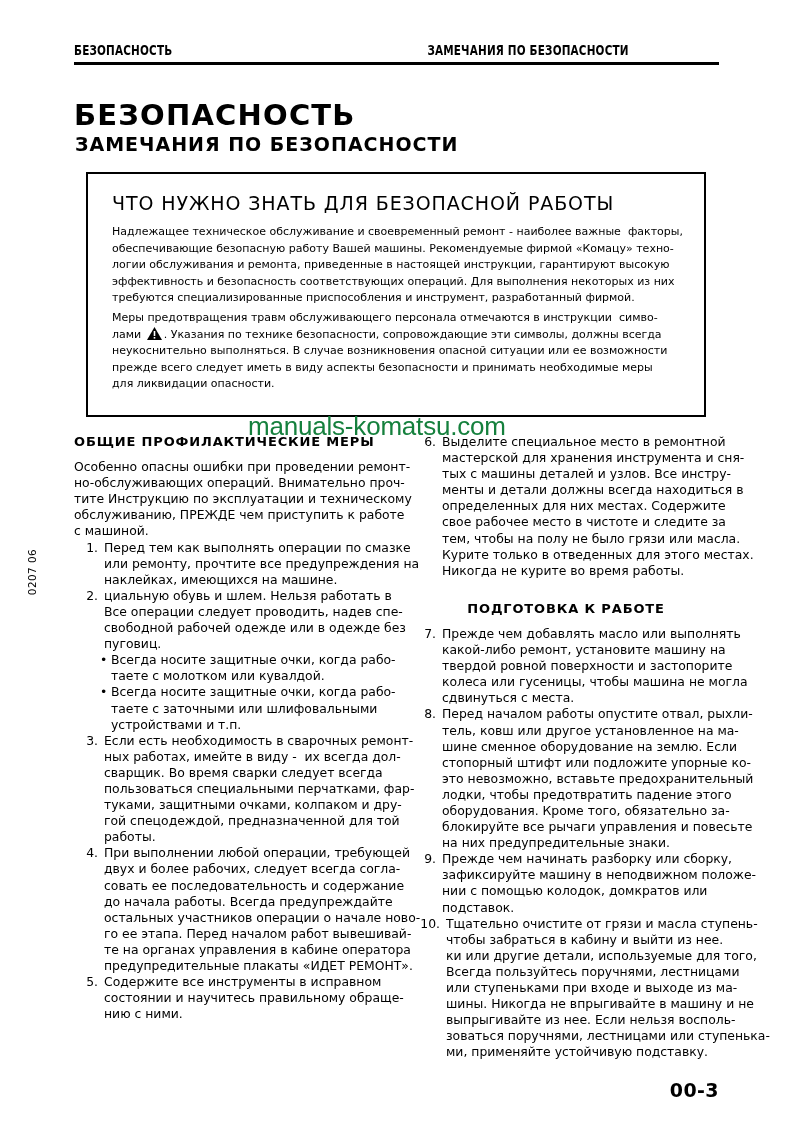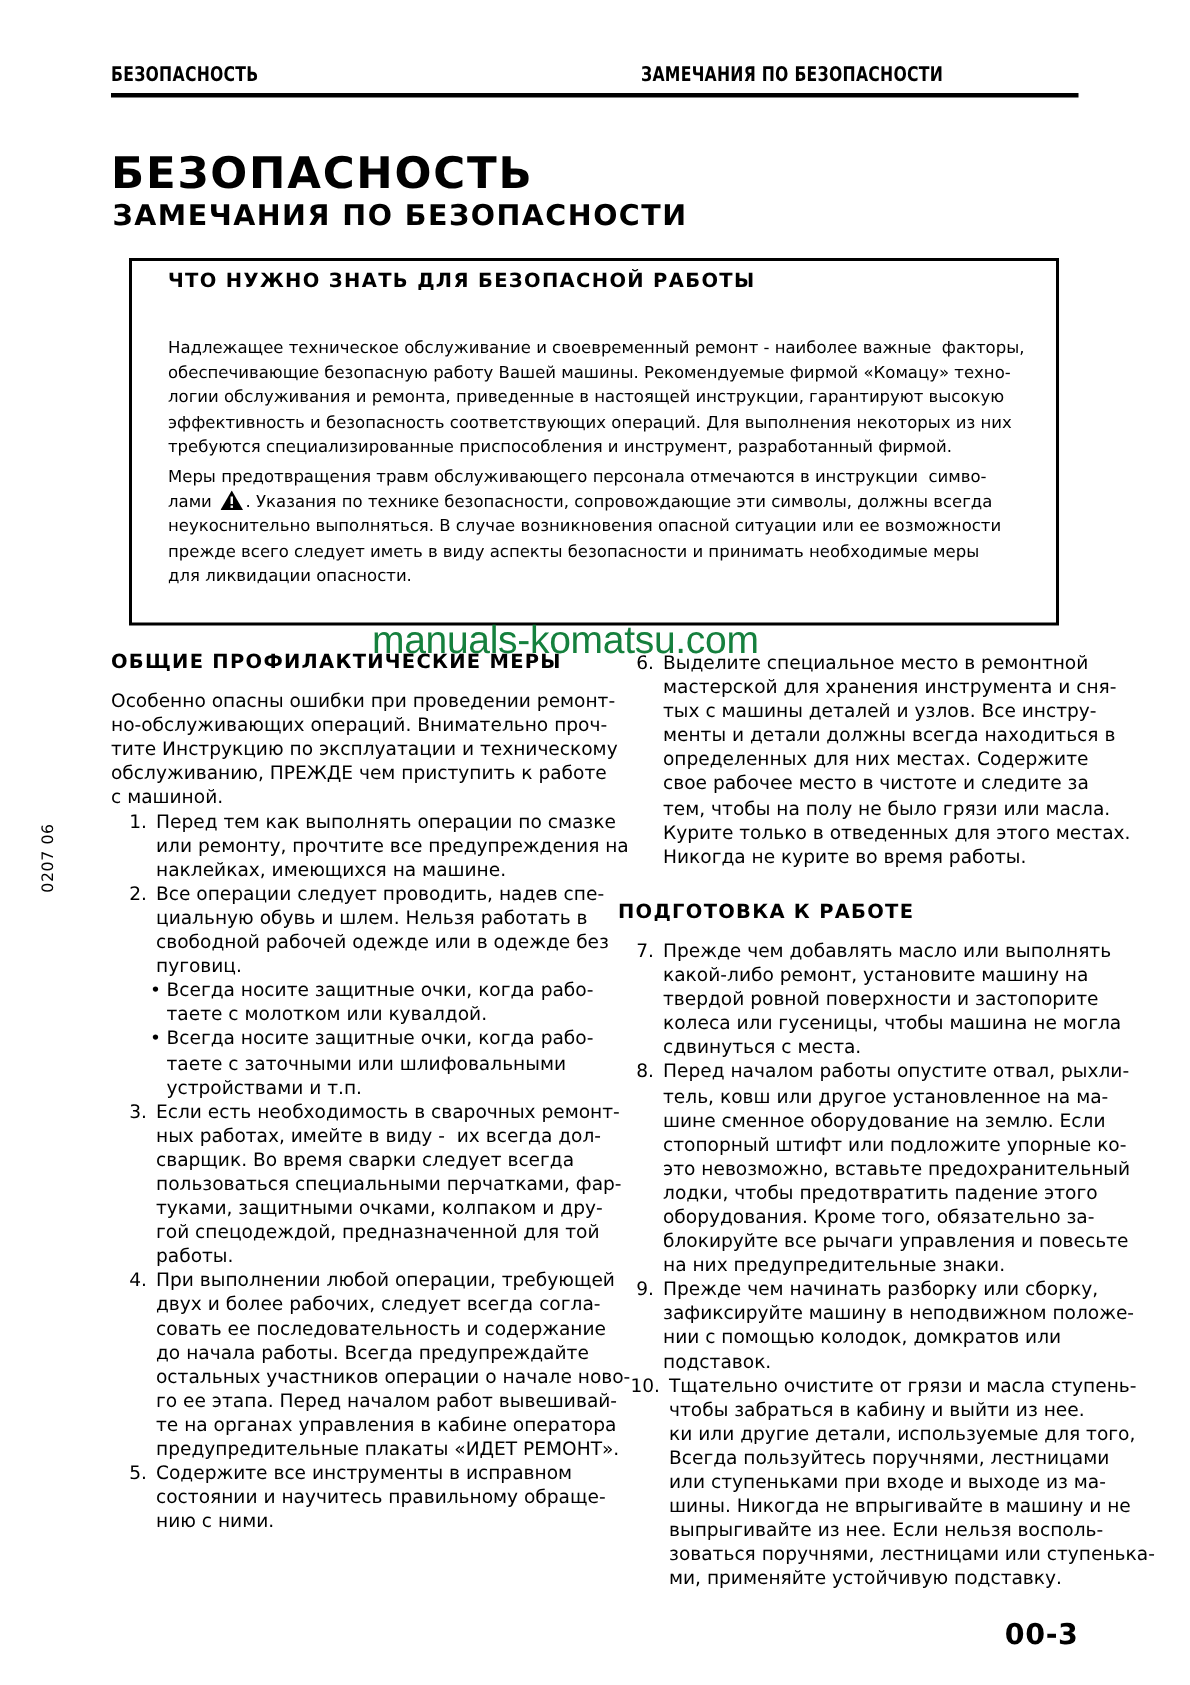--- a/index.html
+++ b/index.html
@@ -73,23 +73,23 @@
     left: 86px;
     top: 172px;
     width: 620px;
     height: 245px;
     border: 2px solid #000;
     box-sizing: border-box;
   }
   .notice-title {
     position: absolute;
     left: 24px;
-    top: 6px;
-    font-size: 13px;
-    font-weight: bold;
+    top: 18px;
+    font-size: 19px;
+    font-weight: normal;
     letter-spacing: 0.9px;
   }
   .notice-p {
     position: absolute;
     left: 24px;
     width: 575px;
     font-size: 11px;
     line-height: 16.6px;
     text-align: left;
   }
@@ -145,21 +145,21 @@
   .col.left  { left: 74px; }
   .col.right { left: 412px; }
 
   .sec-head {
     font-size: 13px;
     font-weight: bold;
     letter-spacing: 0.85px;
     margin: 0 0 9px 0;
     white-space: nowrap;
   }
-  .sec-head.spaced { margin-top: 22px; }
+  .sec-head.spaced { margin-top: 22px; text-align: center; }
 
   .lead-p { margin: 0 0 0 0; }
   .lead-p .ln { display: block; white-space: pre; }
 
   
   .li {
     display: flex;
     align-items: flex-start;
     margin-top: 0px;
   }
@@ -257,22 +257,22 @@
       <span class="body">
         <span class="ln">Перед тем как выполнять операции по смазке</span>
         <span class="ln">или ремонту, прочтите все предупреждения на</span>
         <span class="ln">наклейках, имеющихся на машине.</span>
       </span>
     </div>
 
     <div class="li">
       <span class="num">2.</span>
       <span class="body">
+        <span class="ln">циальную обувь и шлем. Нельзя работать в</span>
         <span class="ln">Все операции следует проводить, надев спе-</span>
-        <span class="ln">циальную обувь и шлем. Нельзя работать в</span>
         <span class="ln">свободной рабочей одежде или в одежде без</span>
         <span class="ln">пуговиц.</span>
       </span>
     </div>
 
     <div class="sub">
       <span class="dot">•</span>
       <span class="body">
         <span class="ln">Всегда носите защитные очки, когда рабо-</span>
         <span class="ln">таете с молотком или кувалдой.</span>

